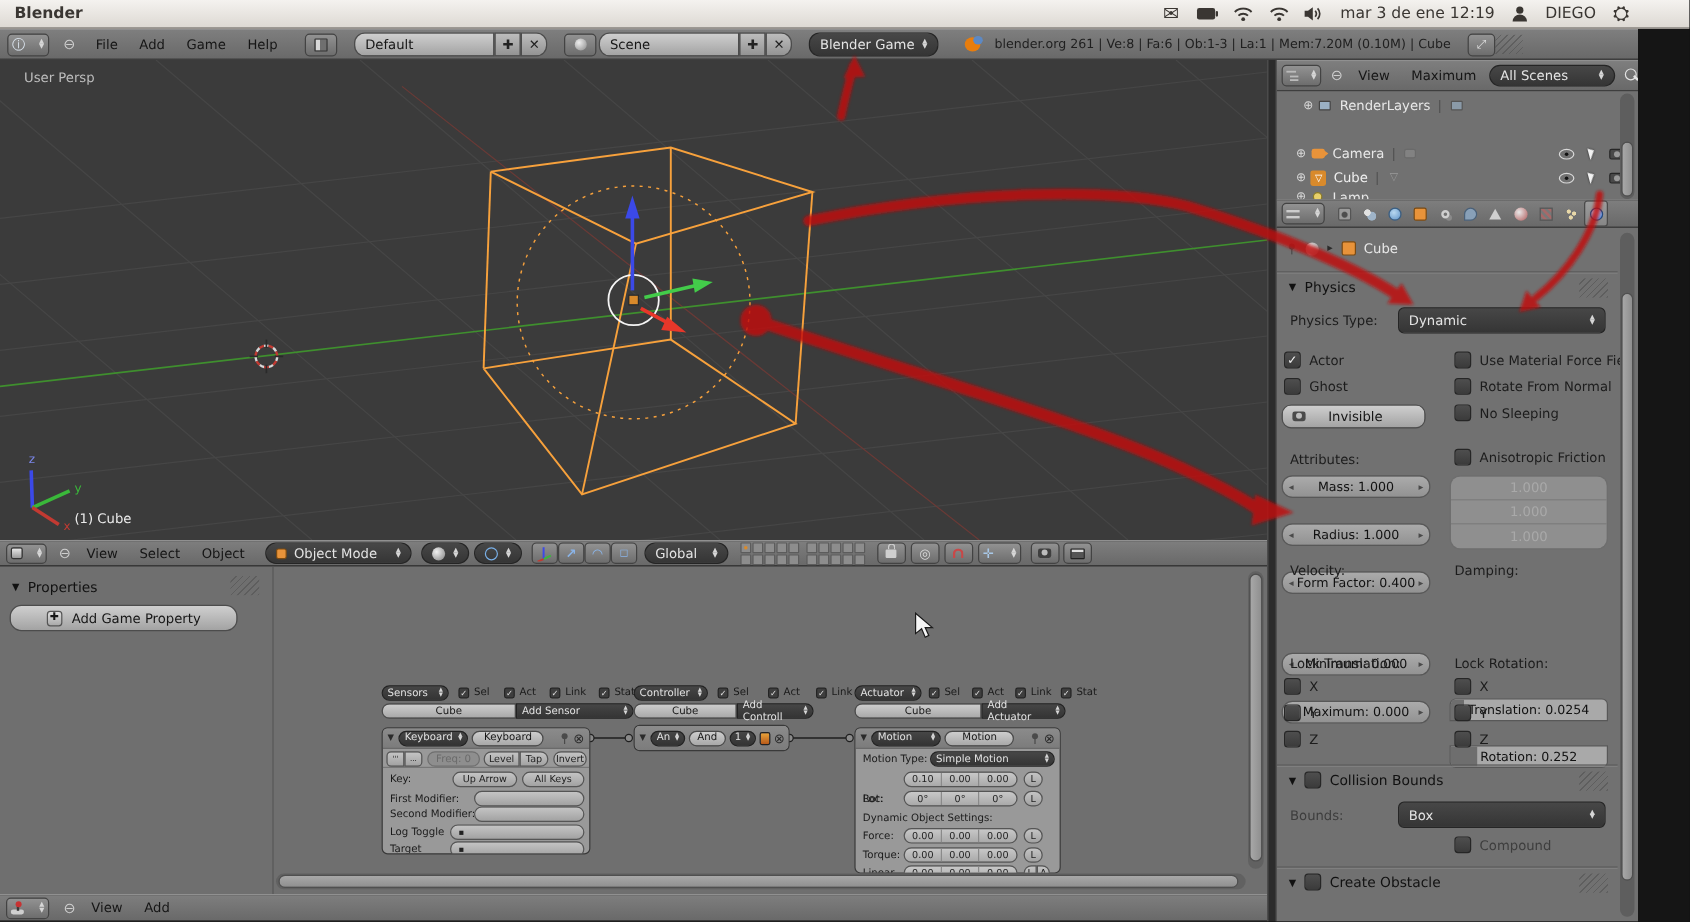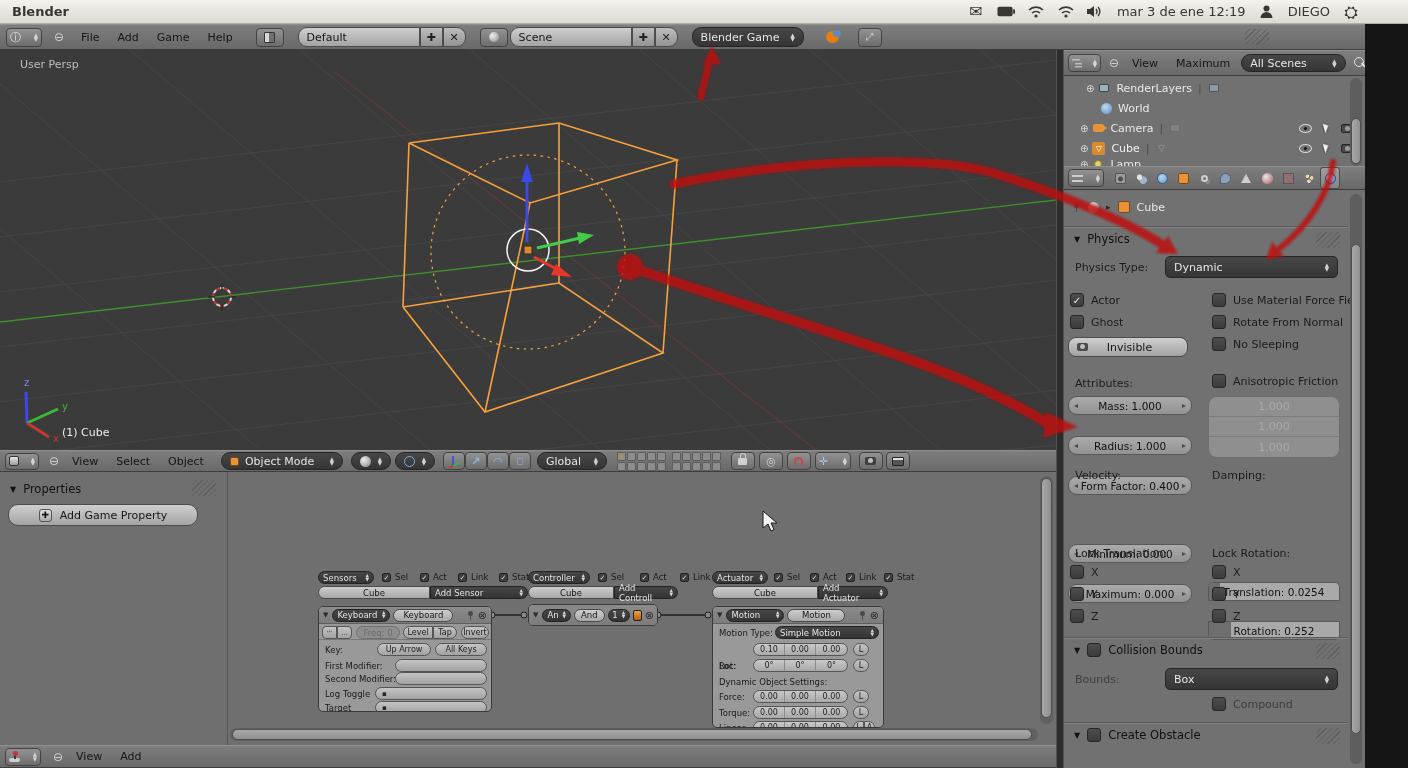--- a/index.html
+++ b/index.html
@@ -160,20 +160,21 @@
   <div class="sqbtn" style="border-radius:0">✚</div>
   <div class="sqbtn" style="border-radius:0 9px 9px 0">✕</div>
   <div class="dsel" style="width:112px;margin-left:14px">
     <span>Blender Game</span>
       <span class="updn"></span>
   </div>
   <span style="margin-left:22px;width:18px;height:14px;position:relative;display:inline-block">
     <span style="position:absolute;left:0;top:1px;width:13px;height:12px;border-radius:50%;background:#e87d0d"></span>
     <span style="position:absolute;left:7px;top:0;width:8px;height:7px;border-radius:50%;background:#5d89c4"></span>
   </span>
+  <span style="margin-left:8px;font-size:10.5px;color:#1f1f1f;white-space:nowrap">blender.org 261 | Ve:8 | Fa:6 | Ob:1-3 | La:1 | Mem:7.20M (0.10M) | Cube</span>
   <div class="etype" style="margin-left:14px;width:24px">
     <span style="color:#ddd;font-size:10px">⤢</span>
   </div>
   <span class="grip" style="margin-left:auto;margin-right:96px"></span>
 </div>
 
 <div class="abs" id="viewport" style="left:0;top:50px;width:1056px;height:400px;background:#3b3b3b;overflow:hidden">
   <svg width="1056" height="400">
     <g stroke="#464646" stroke-width="1">
       <line x1="0" y1="132" x2="1056" y2="10"></line>
@@ -593,26 +594,20 @@
     <span style="margin-left:22px;color:#d8d8d8;font-size:10px">⊕</span>
     <span class="oico" style="margin-left:4px">
         <span style="width:10px;height:8px;background:#9ab0c4;border:1px solid #444;border-radius:1px"></span>
       </span>
     <span style="color:#e8e8e8;margin-left:6px">RenderLayers</span>
     <span style="color:#4f4f4f;margin:0 6px">|</span>
     <span class="oico">
         <span style="width:10px;height:8px;background:#8a9aa8;border:1px solid #555;border-radius:1px"></span>
       </span>
   </div>
-  <div class="abs" style="left:0;top:48px;width:301px;height:20px;display:flex;align-items:center">
-    <span class="oico" style="margin-left:36px">
-        <span style="width:11px;height:11px;border-radius:50%;background:radial-gradient(circle at 40% 35%,#bcd8f0,#5b8fc4)"></span>
-      </span>
-    <span style="color:#e8e8e8;margin-left:6px">World</span>
-  </div>
   <div class="abs" style="left:0;top:68px;width:301px;height:20px;display:flex;align-items:center">
     <span style="margin-left:16px;color:#d8d8d8;font-size:10px">⊕</span>
     <span class="oico" style="margin-left:4px">
         <span style="width:11px;height:8px;background:#e8933a;border-radius:2px;position:relative">
           <span style="position:absolute;right:-3px;top:1px;width:0;height:0;border-left:4px solid #e8933a;border-top:3px solid transparent;border-bottom:3px solid transparent"></span>
         </span>
       </span>
     <span style="color:#e8e8e8;margin-left:6px">Camera</span>
     <span style="color:#4f4f4f;margin:0 6px">|</span>
     <span class="oico">

